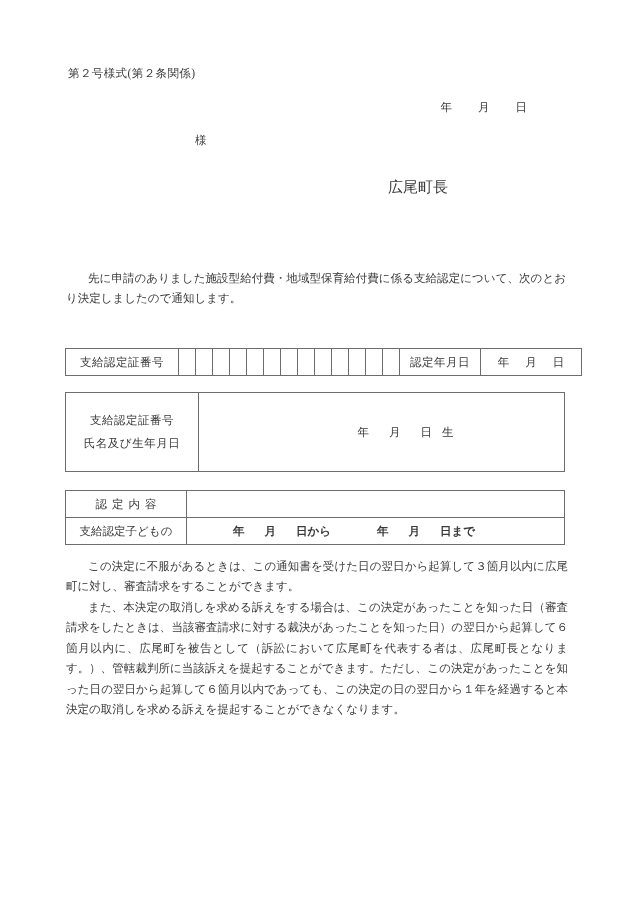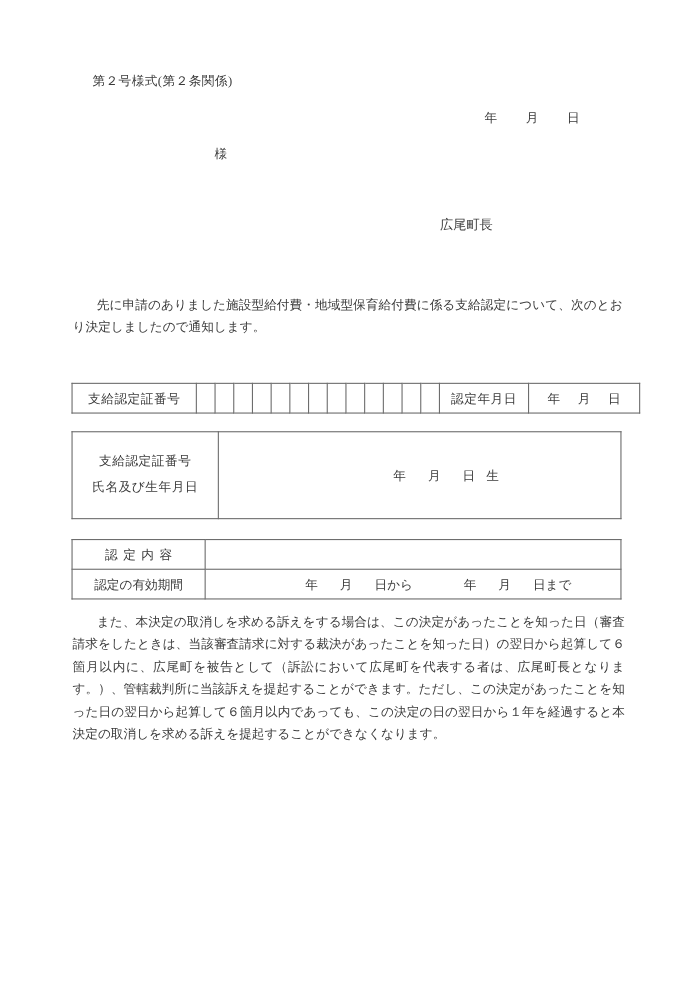--- a/index.html
+++ b/index.html
@@ -17,21 +17,21 @@
   }
   .page {
     position: absolute;
     inset: 0;
     background: #ffffff;
   }
 
   
   .form-no {
     position: absolute;
-    left: 84px;
+    left: 68px;
     top: 66px;
     font-size: 11.5px;
     letter-spacing: 0.4px;
     white-space: nowrap;
   }
   .date-line {
     position: absolute;
     left: 0;
     top: 100px;
     width: 527px;
@@ -45,24 +45,24 @@
 
   .addressee {
     position: absolute;
     left: 195px;
     top: 133px;
     font-size: 11.5px;
   }
   .issuer {
     position: absolute;
     left: 0;
-    top: 196px;
+    top: 178px;
     width: 448px;
     text-align: right;
-    font-size: 12px;
+    font-size: 15px;
     white-space: nowrap;
   }
 
   .doc-title {
     position: absolute;
     left: 0;
     top: 226px;
     width: 630px;
     text-align: center;
     font-size: 14.5px;
@@ -137,21 +137,21 @@
 
   
   #tbl-content {
     left: 65px;
     top: 466px;
     width: 500px;
   }
   #tbl-content td { height: 26px; }
   #tbl-content .lbl3 { width: 120px; }
   #tbl-content .lbl3.spaced { letter-spacing: 5px; text-indent: 5px; text-align: center; }
-  #tbl-content .val3 { text-align: center; padding-left: 46px; }
+  #tbl-content .val3 { text-align: left; padding-left: 46px; font-weight: bold; }
   .period .sp { display: inline-block; width: 20px; }
   .period .sp-big { display: inline-block; width: 46px; }
 
   
   .legal {
     position: absolute;
     left: 66px;
     top: 556px;
     width: 502px;
     font-size: 11.5px;
@@ -219,25 +219,26 @@
   </tbody>
     </table>
 
   <table class="tbl" id="tbl-content">
     <tbody>
         <tr>
       <td class="lbl3 spaced">認定内容</td>
       <td class="val3"></td>
     </tr>
     <tr>
-      <td class="lbl3">認定の有効期間</td>
+      <td class="lbl3">支給認定子どもの</td>
       <td class="val3">
         <span class="period"><span>年</span><span class="sp"></span><span>月</span><span class="sp"></span><span>日から</span><span class="sp-big"></span><span>年</span><span class="sp"></span><span>月</span><span class="sp"></span><span>日まで</span></span>
       </td>
     </tr>
   </tbody>
     </table>
 
   <div class="legal">
+    <p><span class="ind"></span><span>この決定に不服があるときは、この通知書を受けた日の翌日から起算して３箇月以内に広尾町に対し、審査請求をすることができます。</span></p>
     <p><span class="ind"></span><span>また、本決定の取消しを求める訴えをする場合は、この決定があったことを知った日（審査請求をしたときは、当該審査請求に対する裁決があったことを知った日）の翌日から起算して６箇月以内に、広尾町を被告として（訴訟において広尾町を代表する者は、広尾町長となります。）、管轄裁判所に当該訴えを提起することができます。ただし、この決定があったことを知った日の翌日から起算して６箇月以内であっても、この決定の日の翌日から１年を経過すると本決定の取消しを求める訴えを提起することができなくなります。</span></p>
   </div>
 
 </div>
 
 </body></html>

